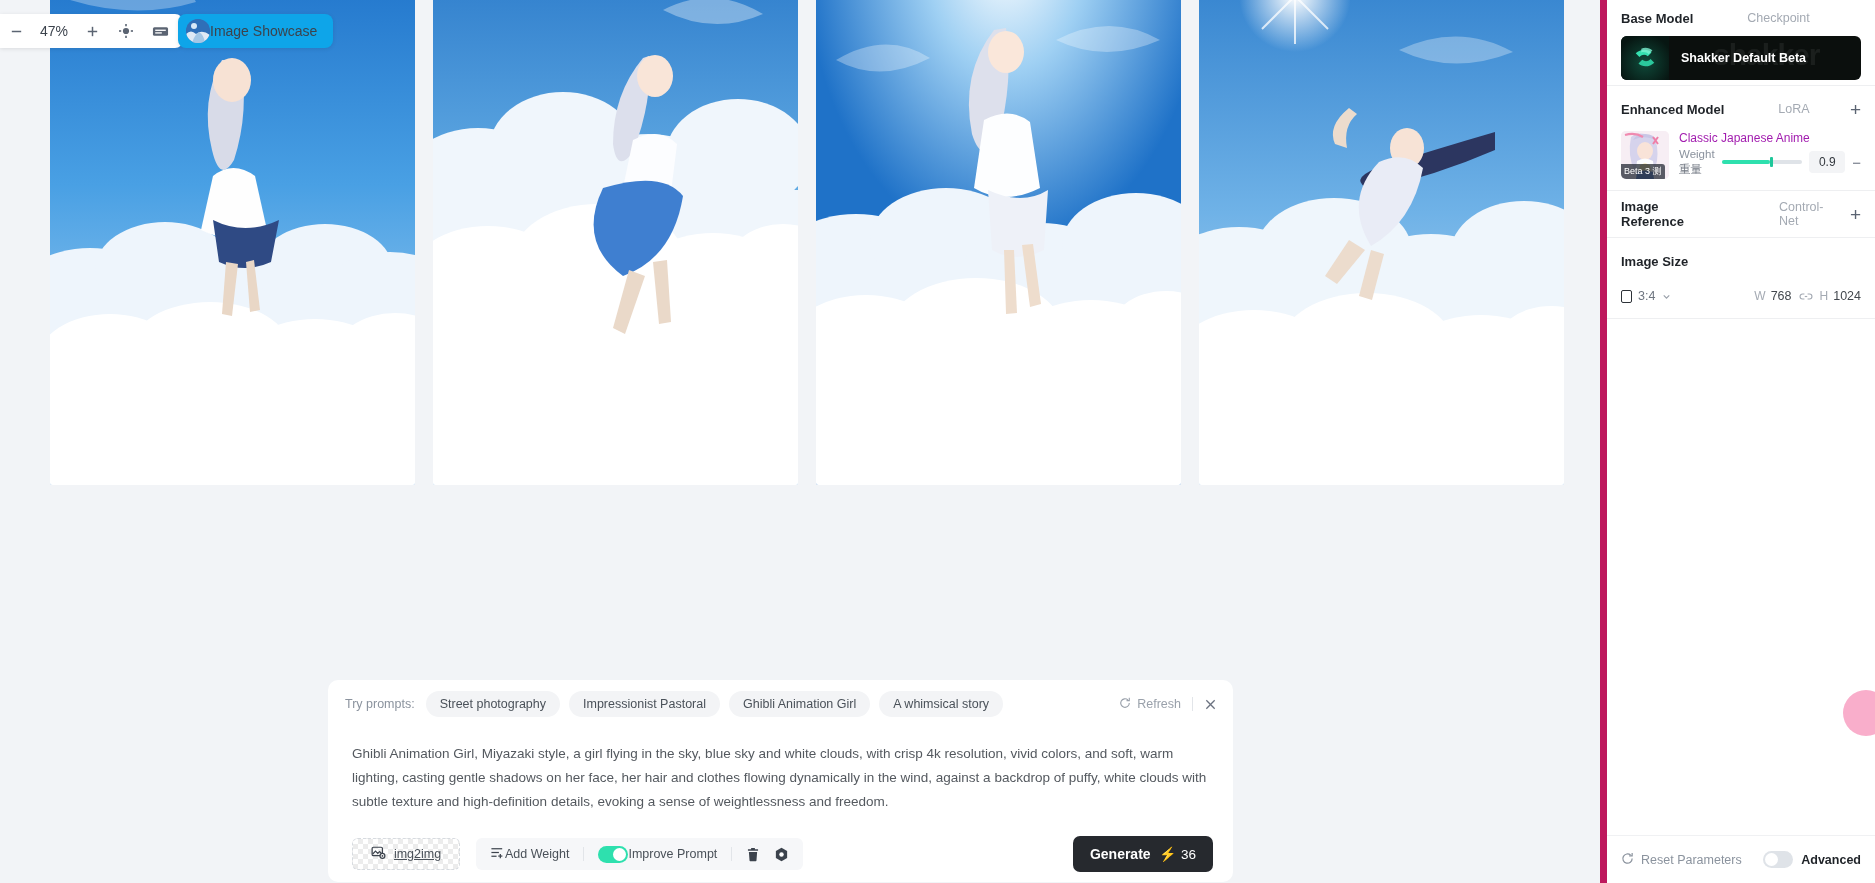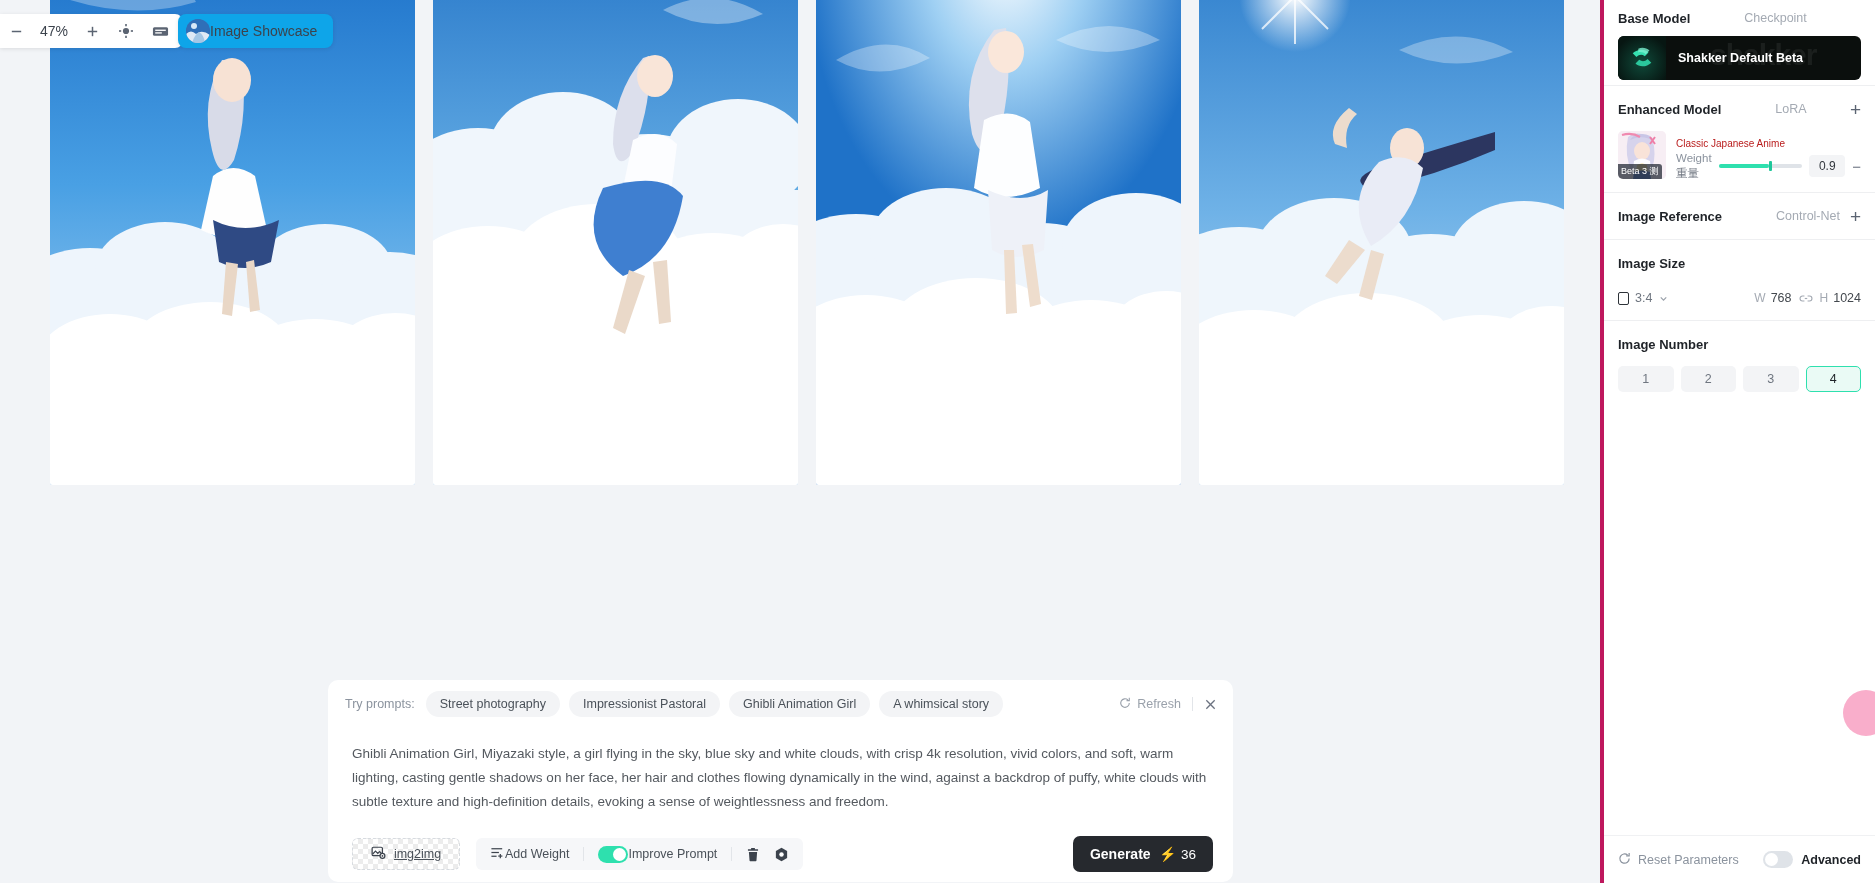--- a/index.html
+++ b/index.html
@@ -173,21 +173,21 @@
     font-size: 14px; font-weight: bold;
   }
   .gen-credits { display: flex; align-items: center; gap: 4px; font-weight: normal; font-size: 13.5px; }
   .bolt { color: #f2b345; font-size: 14px; }
 
   
   .sidebar {
     position: absolute; right: 0; top: 0;
     width: 275px; height: 883px;
     background: #fff;
-    border-left: 4px solid #be185d;
+    border-left: 7px solid #be185d;
     z-index: 35;
   }
   .sb-section { padding: 0 14px; }
   .sb-head {
     display: flex; align-items: center;
     height: 36px; gap: 7px;
   }
   .sb-title { font-size: 13px; font-weight: bold; color: #1f2328; }
   .sb-sub { font-size: 12.5px; color: #a4aab3; margin-left: 47px; }
   .sb-plus { margin-left: auto; font-size: 19px; color: #5b6472; line-height: 1; cursor: pointer; }
@@ -224,21 +224,21 @@
   }
   .lora-thumb svg { display:block; width:100%; height:100%; }
   .lora-badge {
     position: absolute; left: 0; bottom: 0;
     background: rgba(45,50,60,.78);
     color: #fff; font-size: 9px;
     padding: 1px 3px; border-radius: 0 3px 0 0;
     white-space: nowrap;
   }
   .lora-right { flex: 1; min-width: 0; }
-  .lora-name { font-size: 10px; color: #b91c1c; margin-bottom: 2px; white-space: nowrap; overflow: hidden; text-overflow: ellipsis; margin-top: 7px; }
+  .lora-name { font-size: 12px; color: #a21caf; margin-bottom: 2px; white-space: nowrap; overflow: hidden; text-overflow: ellipsis; }
   .weight-row { display: flex; align-items: center; gap: 7px; }
   .weight-lbl { font-size: 11.5px; color: #8b939e; line-height: 15px; }
   .weight-lbl .cn { display: block; color: #6f7680; }
   .slider { flex: 1; height: 4px; border-radius: 2px; background: #dfe3e8; position: relative; cursor: pointer; min-width: 40px; }
   .slider-fill { position: absolute; left: 0; top: 0; bottom: 0; width: 60%; background: #2ee0ae; border-radius: 2px; }
   .slider-knob { position: absolute; left: 60%; top: -3px; width: 3px; height: 10px; background: #1fc79a; border-radius: 1px; }
   .weight-val {
     width: 36px; height: 22px; border-radius: 4px;
     background: #f3f4f6; color: #33383e; font-size: 12px;
     display: flex; align-items: center; justify-content: center;
@@ -688,31 +688,20 @@
                 <path d="M9.8 3.2H12a2.8 2.8 0 0 1 0 5.6H9.8"></path>
             </svg>
           </span>
           <span class="wh-lbl">H</span>
           <span class="wh-val">1024</span>
         </div>
       </div>
     </div>
     <div class="sb-rule"></div>
 
-    <div class="sb-section">
-      <div class="sb-head">
-        <span class="sb-title">Image Number</span>
-      </div>
-      <div class="num-row">
-        <div class="num-btn">1</div>
-        <div class="num-btn">2</div>
-        <div class="num-btn">3</div>
-        <div class="num-btn sel">4</div>
-      </div>
-    </div>
 
     <div class="sb-footer">
       <div class="reset-btn">
         <span>
           <svg width="13" height="13" viewBox="0 0 14 14" fill="none" stroke="currentColor" stroke-width="1.3">
             <path d="M12 7a5 5 0 1 1-1.6-3.6"></path>
               <path d="M12 1v3.2H8.8"></path>
           </svg>
         </span>
         <span>Reset Parameters</span>

